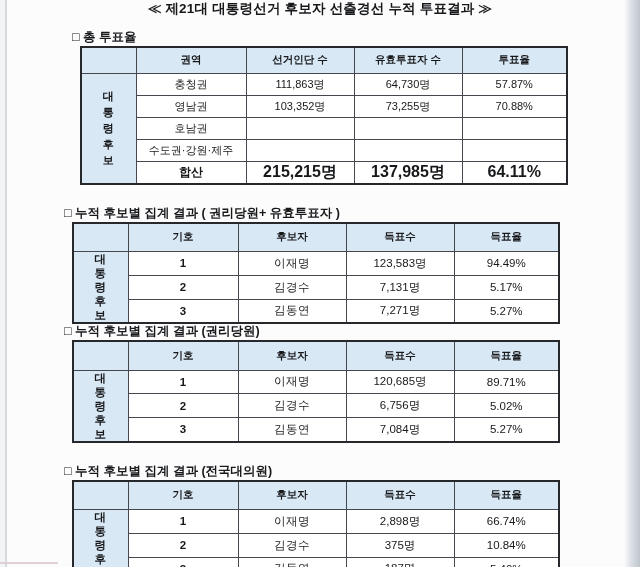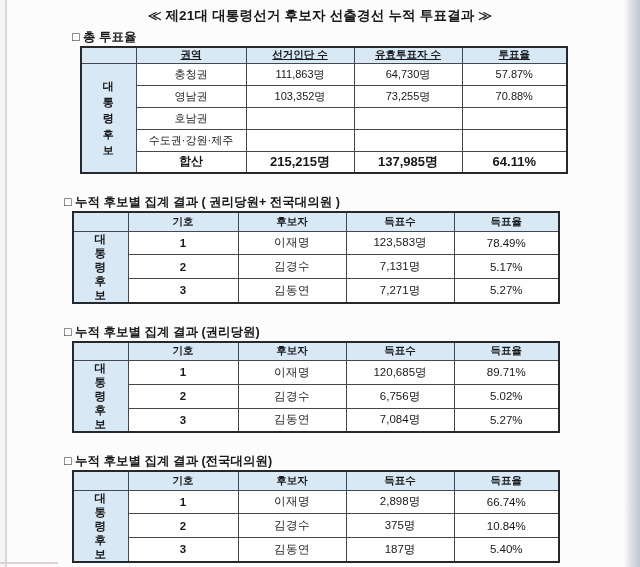--- a/index.html
+++ b/index.html
@@ -16,34 +16,33 @@
   .edge-left-area { position: absolute; left: 0; top: 0; width: 5px; height: 100%; background: #f3f4f6; }
   .edge-left-line { position: absolute; left: 5px; top: 0; width: 2px; height: 100%; background: #d6d9de; }
   .edge-right { position: absolute; right: 0; top: 0; width: 16px; height: 100%;
                 background: linear-gradient(to right, rgba(252,252,253,0) 0%, #dfe3e8 40%, #bec5cd 100%); }
   .edge-bottom-artifact { position: absolute; left: 0; bottom: 3px; width: 58px; height: 2px; background: #dcc9cc; opacity: .85; }
 
   .title {
     text-align: center;
     font-weight: bold;
     font-size: 13.5px;
-    padding-top: 7px;
     letter-spacing: .2px;
     height: 24px;
   }
 
   .section-heading {
     font-weight: bold;
     font-size: 12.5px;
     line-height: 15px;
     margin: 0 0 1px 64px;
   }
   .s1 { margin-top: 6px; padding-left: 8px; }
   .s2 { margin-top: 21px; }
-  .s3 { margin-top: 21px; }
+  .s3 { }
   .s4 { margin-top: 21px; }
 
   table.grid {
     border-collapse: collapse;
     margin-left: 72px;
     table-layout: fixed;
     border: 2px solid #26282c;
     background: #ffffff;
   }
   table.grid col.c0 { width: 55px; }
@@ -57,39 +56,39 @@
     text-align: center;
     vertical-align: middle;
     padding: 0 2px;
     overflow: hidden;
   }
   table.grid th {
     background: #d9e8f5;
     font-size: 10.5px;
     font-weight: bold;
   }
-  .t1 th { height: 16px; text-decoration: underline; }
+  .t1 th { height: 26px; }
   .t1 td { height: 22px; font-size: 11px; }
-  .cand th { height: 19px; }
+  .cand th { height: 29px; }
   .cand td { height: 21px; font-size: 11.5px; }
 
   .side-cell {
     background: #d9e8f5 !important;
     font-weight: bold;
     font-size: 10.5px;
     line-height: 14px;
     white-space: pre-line;
     letter-spacing: 1px;
   }
   .t1 .side-cell { line-height: 16px; }
 
   .region-cell { font-size: 10.5px; }
   .total-row td { font-weight: bold; }
   .total-row .region-cell { font-size: 12px; }
-  .total-row td { font-size: 13px; }
+  .total-row td { font-size: 16px; }
 
   .num-cell  { font-weight: bold; font-size: 10px; }
   .name-cell { font-weight: normal; font-size: 12.5px; letter-spacing: .5px; }
 </style>
 </head>
 <body>
 
 <div class="edge-left-area"></div>
 <div class="edge-left-line"></div>
 <div class="edge-right"></div>
@@ -148,21 +147,21 @@
       <td class="region-cell">합산</td>
       <td>215,215명</td>
       <td>137,985명</td>
       <td>64.11%</td>
     </tr>
   </tbody>
     </table>
 </div>
 
 <div class="section s2">
-  <div class="section-heading">□ 누적 후보별 집계 결과 ( 권리당원+ 전국대의원 )</div>
+  <div class="section-heading">□ 누적 후보별 집계 결과 ( 권리당원+ 유효투표자 )</div>
   <table class="grid cand">
     <colgroup>
         <col class="c0">
         <col class="c1">
         <col class="c2">
         <col class="c3">
         <col class="c4">
       </colgroup>
     <tbody>
         <tr>
@@ -174,21 +173,21 @@
     </tr>
     <tr>
       <td class="side-cell" rowspan="3">대
 통
 령
 후
 보</td>
       <td class="num-cell">1</td>
       <td class="name-cell">이재명</td>
       <td>123,583명</td>
-      <td>78.49%</td>
+      <td>94.49%</td>
     </tr>
     <tr>
       <td class="num-cell">2</td>
       <td class="name-cell">김경수</td>
       <td>7,131명</td>
       <td>5.17%</td>
     </tr>
     <tr>
       <td class="num-cell">3</td>
       <td class="name-cell">김동연</td>

